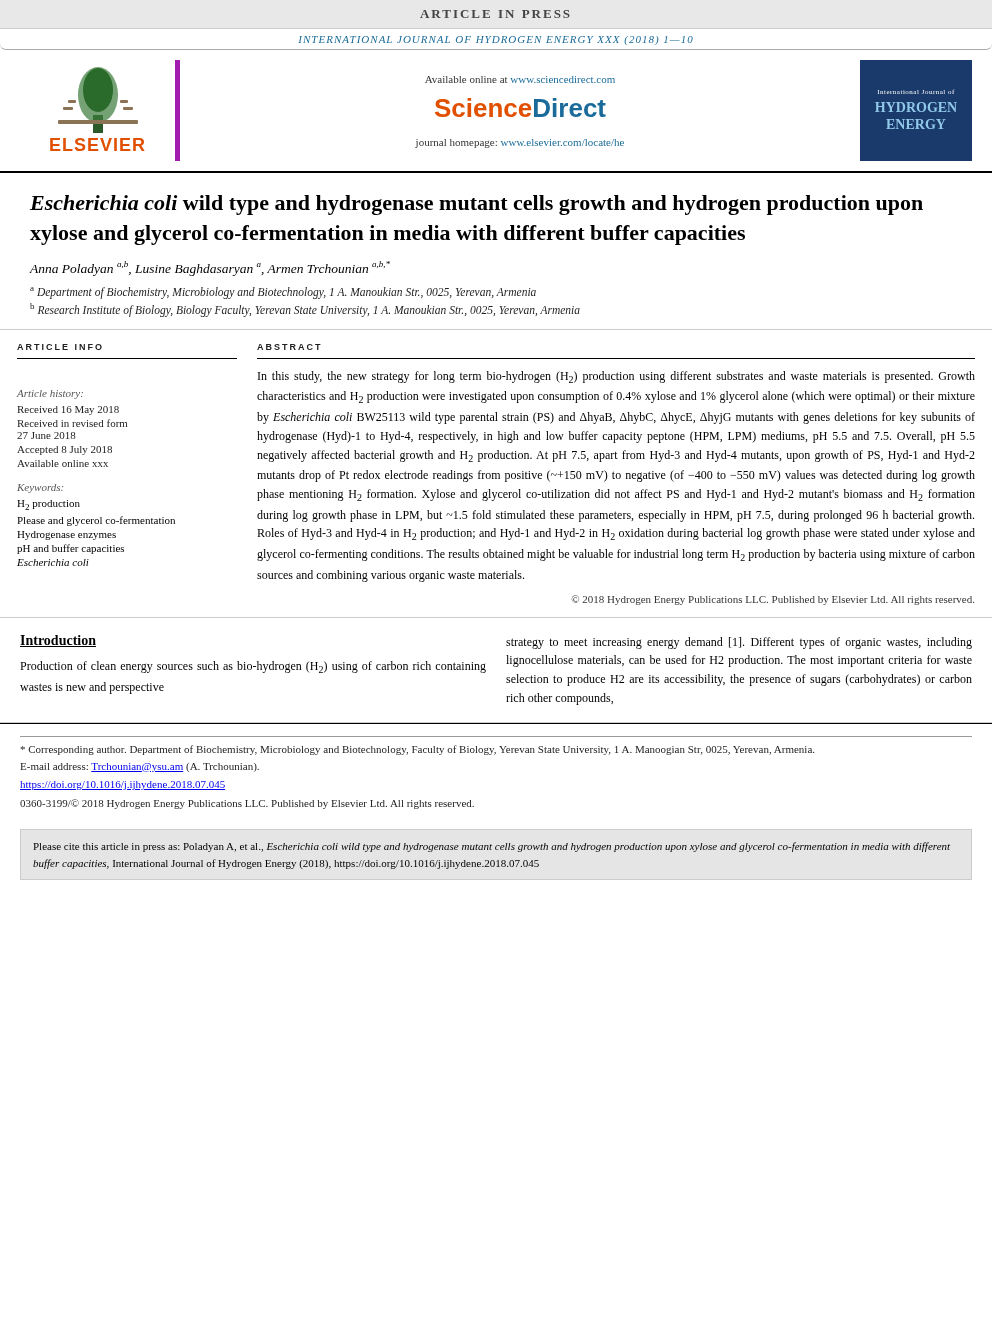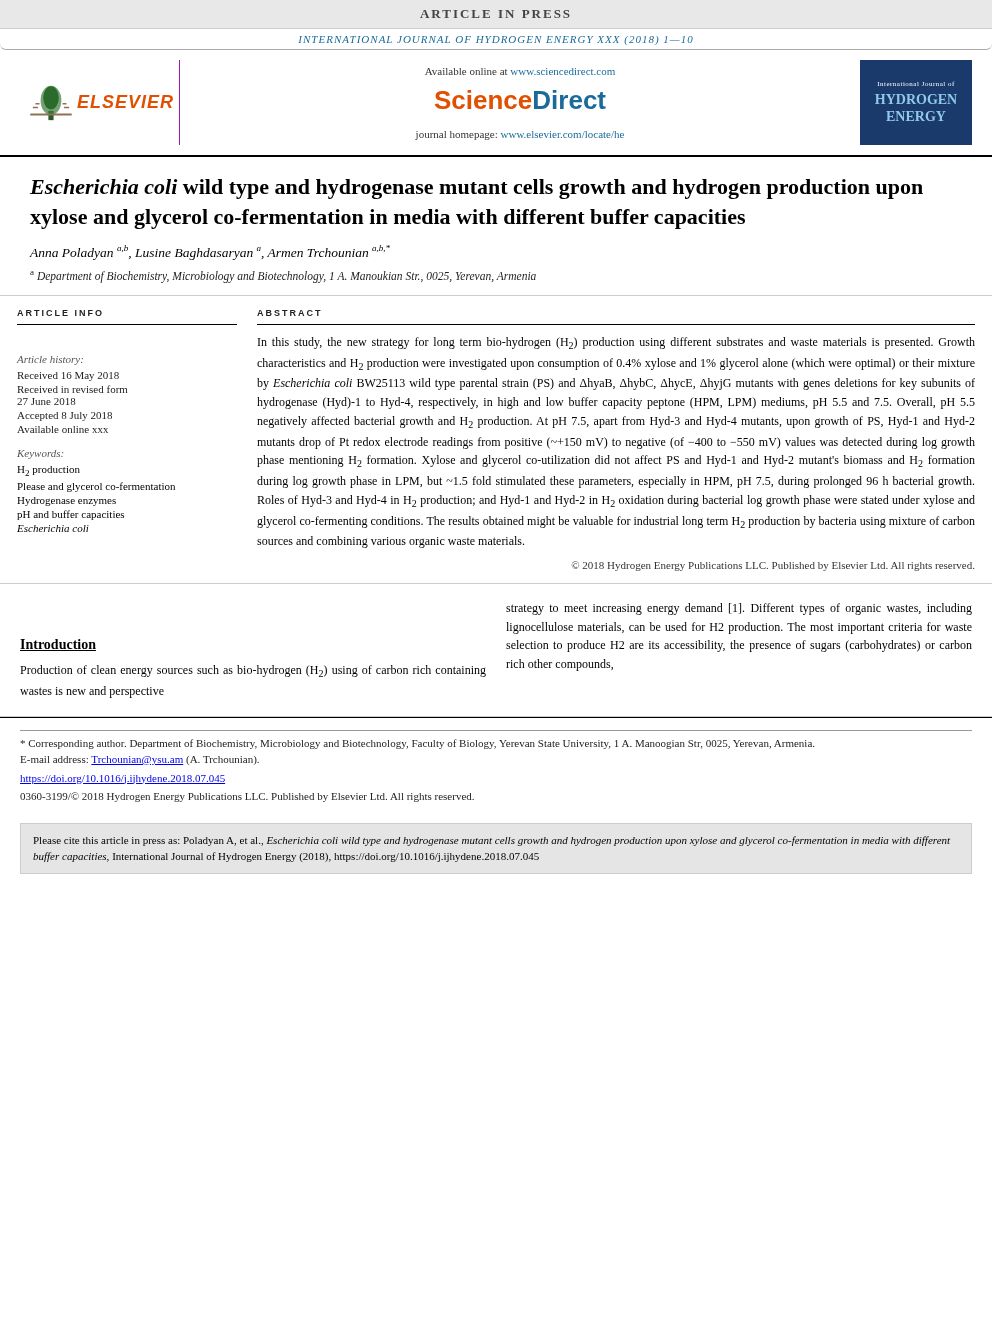--- a/index.html
+++ b/index.html
@@ -41,26 +41,25 @@
     .top-section {
       display: flex;
       align-items: stretch;
       padding: 10px 20px;
       border-bottom: 2px solid #000;
     }
 
     .elsevier-logo-box {
       width: 160px;
       display: flex;
-      flex-direction: row;
+      flex-direction: column;
       align-items: center;
       justify-content: center;
       padding: 5px;
-      border-right: 1px solid #a21caf;
-      font-style: italic;
+      border-right: 5px solid #a21caf;
     }
 
     .elsevier-text {
       color: #e05000;
       font-size: 18px;
       font-weight: bold;
       letter-spacing: 1px;
       font-family: Arial, sans-serif;
     }
 
@@ -253,21 +252,20 @@
     
     .body-section {
       display: flex;
       padding: 15px 20px;
       gap: 20px;
       border-bottom: 1px solid #ccc;
     }
 
     .body-left {
       width: 50%;
-      margin-top: 38px;
     }
 
     .body-right {
       width: 50%;
     }
 
     .intro-heading {
       font-size: 14px;
       font-weight: bold;
       margin-bottom: 8px;
@@ -381,20 +379,23 @@
 <div class="article-title-section">
   <div class="article-title">
     <em>Escherichia coli</em> wild type and hydrogenase mutant cells growth and hydrogen production upon xylose and glycerol co-fermentation in media with different buffer capacities
   </div>
   <div class="authors-line">
     Anna Poladyan <span class="author-sup">a,b</span>, Lusine Baghdasaryan <span class="author-sup">a</span>, Armen Trchounian <span class="author-sup">a,b,*</span>
   </div>
   <div class="affiliation">
     <span class="aff-sup">a</span> Department of Biochemistry, Microbiology and Biotechnology, 1 A. Manoukian Str., 0025, Yerevan, Armenia
   </div>
+  <div class="affiliation">
+    <span class="aff-sup">b</span> Research Institute of Biology, Biology Faculty, Yerevan State University, 1 A. Manoukian Str., 0025, Yerevan, Armenia
+  </div>
 </div>
 
 <div class="two-col-section">
 
   <div class="left-col">
     <div class="section-label">ARTICLE INFO</div>
     <hr>
 
     <div class="article-history-label">Article history:</div>
     <div class="history-item">Received 16 May 2018</div>

